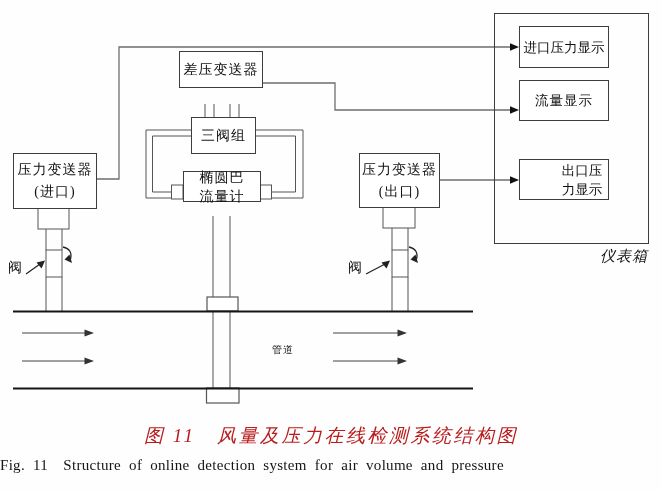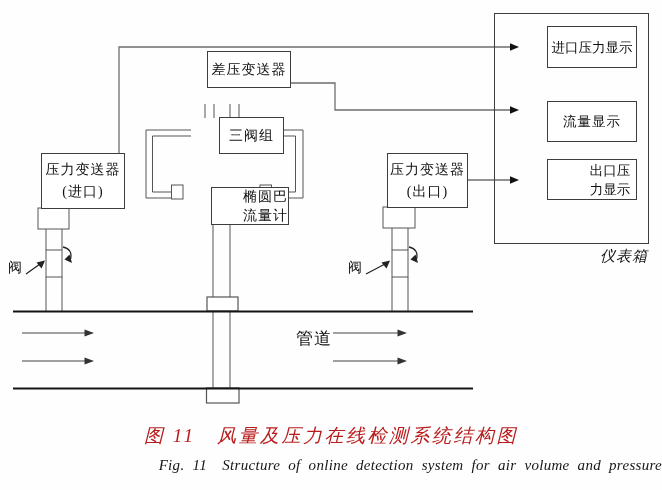--- a/index.html
+++ b/index.html
@@ -4,33 +4,33 @@
 <style>
   html,body{margin:0;padding:0;background:#ffffff;}
   .stage{
     position:relative;width:662px;height:490px;background:#fefefe;overflow:hidden;
     font-family:"Liberation Serif","DejaVu Serif",serif;color:#111;
   }
   .stage svg{position:absolute;left:0;top:0;}
   .box{
     position:absolute;box-sizing:border-box;border:1px solid #3d3d3d;background:#fff;
     display:flex;flex-direction:column;align-items:center;justify-content:center;
-    text-align:center;font-size:14px;line-height:19px;letter-spacing:1px;margin-left:28px;
+    text-align:center;font-size:14px;line-height:19px;letter-spacing:1px;
   }
   .panel{
     position:absolute;box-sizing:border-box;border:1px solid #3d3d3d;background:transparent;
   }
   .lbl{position:absolute;font-size:14px;white-space:nowrap;letter-spacing:1px;}
   .caption-zh{
     position:absolute;left:0;width:662px;text-align:center;top:423px;
     font-size:19px;font-style:italic;letter-spacing:2.5px;color:#b91c1c;
   }
   .caption-en{
-    position:absolute;left:0;width:662px;text-align:right;top:456px;
-    font-size:15px;word-spacing:4px;letter-spacing:0.3px;color:#151515;font-style:italic;
+    position:absolute;left:0;width:662px;text-align:left;top:456px;
+    font-size:15px;word-spacing:4px;letter-spacing:0.3px;color:#151515;
   }
 </style>
 </head>
 <body>
 
 <div class="stage">
 
   <svg width="662" height="490" viewBox="0 0 662 490">
 
     <g fill="none" stroke="#6e6e6e" stroke-width="1.3">
@@ -121,53 +121,53 @@
   </svg>
 
   <div class="box" style="left:179px;top:51px;width:84px;height:37px;">
     <span>差压变送器</span>
   </div>
 
   <div class="box" style="left:191px;top:117px;width:65px;height:37px;">
     <span>三阀组</span>
   </div>
 
-  <div class="box" style="left:183px;top:187px;width:78px;height:38px;align-items:flex-end;">
+  <div class="box" style="left:183px;top:171px;width:78px;height:31px;">
     <span>椭圆巴</span>
     <span>流量计</span>
   </div>
 
   <div class="box" style="left:13px;top:153px;width:84px;height:56px;line-height:22px;">
     <span>压力变送器</span>
     <span>(进口)</span>
   </div>
 
   <div class="box" style="left:359px;top:153px;width:81px;height:55px;line-height:22px;">
     <span>压力变送器</span>
     <span>(出口)</span>
   </div>
 
   <div class="panel" style="left:494px;top:13px;width:155px;height:231px;"></div>
 
   <div class="box" style="left:519px;top:26px;width:90px;height:42px;font-size:13.5px;letter-spacing:0;">
     <span>进口压力显示</span>
   </div>
 
-  <div class="box" style="left:519px;top:101px;width:90px;height:41px;font-size:13.5px;">
+  <div class="box" style="left:519px;top:80px;width:90px;height:41px;font-size:13.5px;">
     <span>流量显示</span>
   </div>
 
   <div class="box" style="left:519px;top:159px;width:90px;height:41px;font-size:13.5px;letter-spacing:0;padding-left:36px;">
     <span>出口压力显示</span>
   </div>
 
   <div class="lbl" style="left:600px;top:247px;font-size:15px;font-style:italic;">仪表箱</div>
 
   <div class="lbl" style="left:8px;top:259px;">阀</div>
 
   <div class="lbl" style="left:348px;top:259px;">阀</div>
 
-  <div class="lbl" style="left:272px;top:327px;font-size:17px;margin-left:24px;">管道</div>
+  <div class="lbl" style="left:272px;top:343px;font-size:10px;">管道</div>
 
   <div class="caption-zh">图 11　风量及压力在线检测系统结构图</div>
   <div class="caption-en">Fig. 11　Structure of online detection system for air volume and pressure</div>
 
 </div>
 
 </body></html>

